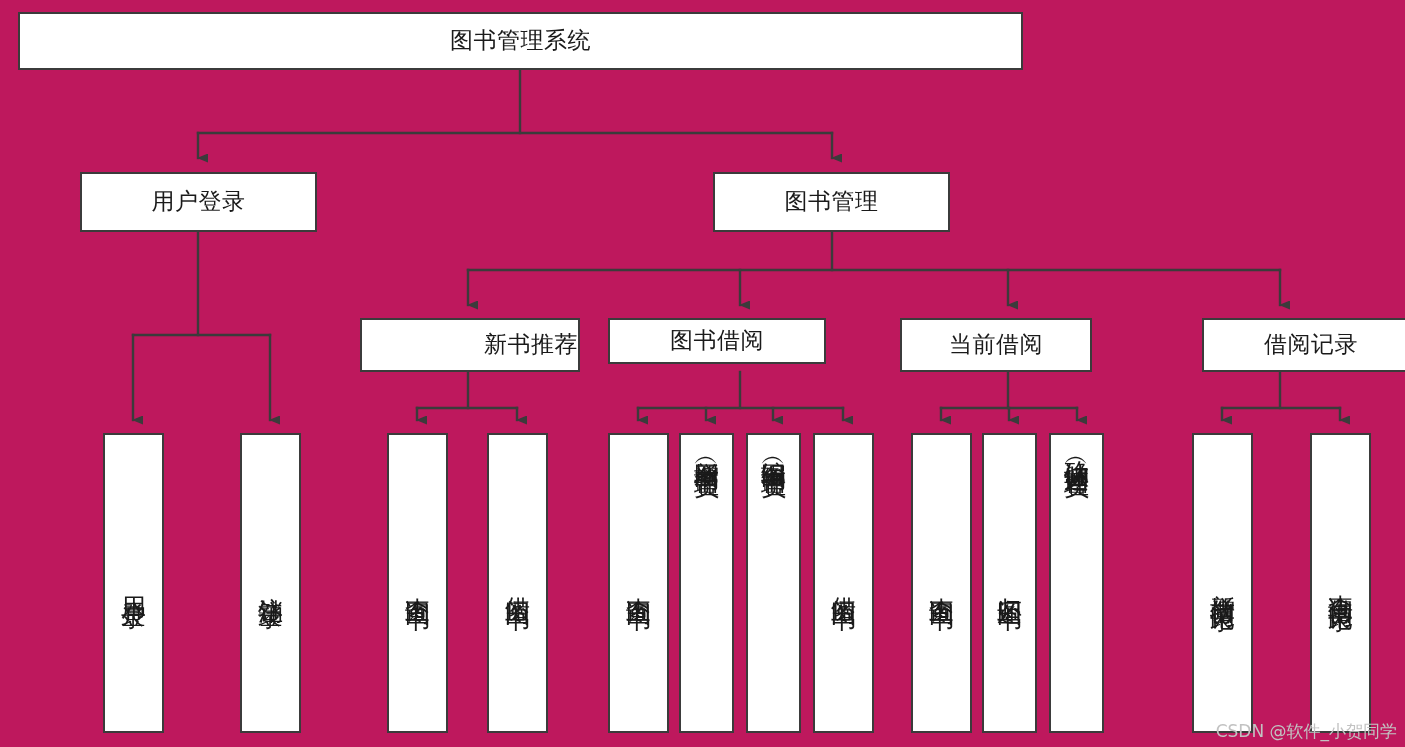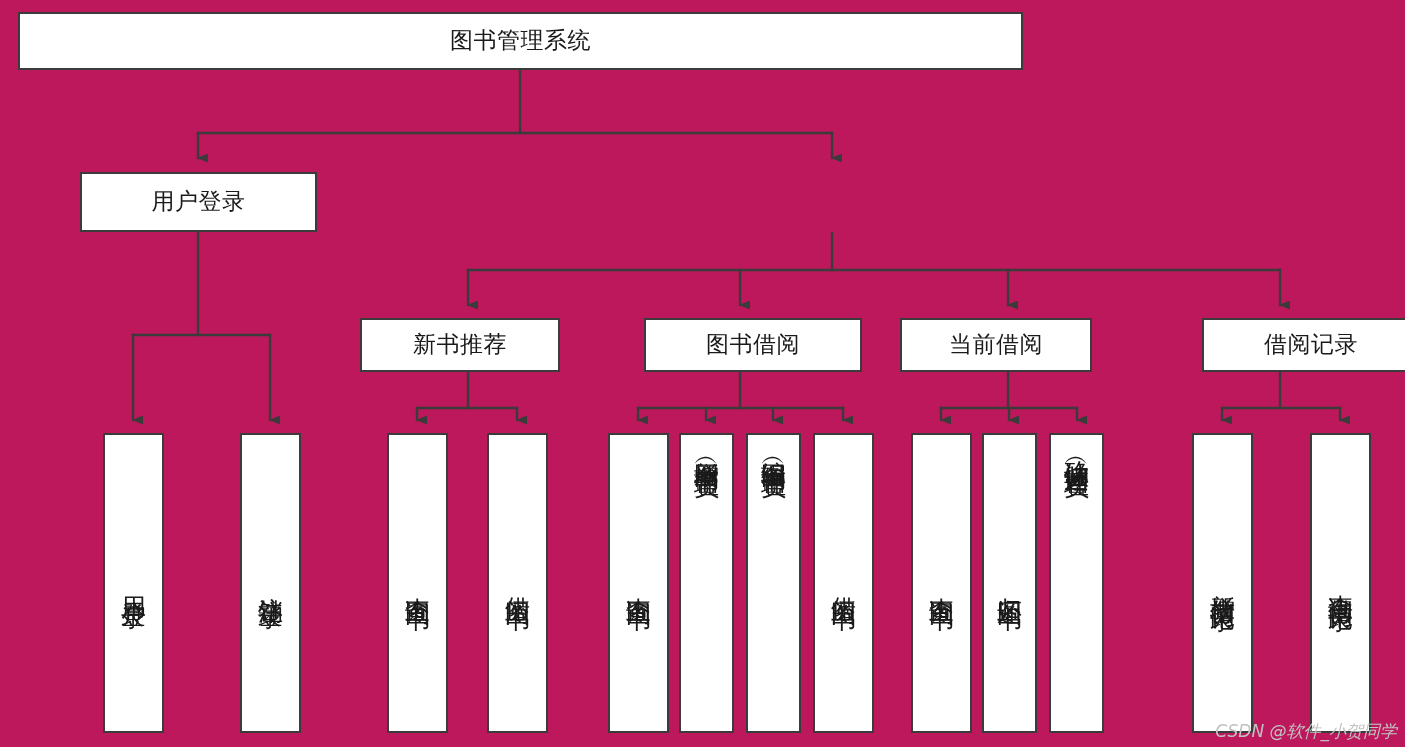--- a/index.html
+++ b/index.html
@@ -77,21 +77,20 @@
   }
   #watermark {
     position: absolute;
     right: 8px;
     bottom: 4px;
     font-size: 17px;
     color: #c2c2c2;
     font-family: "DejaVu Sans", "Liberation Sans", sans-serif;
     white-space: nowrap;
     user-select: none;
-    font-style: italic;
   }
 </style>
 </head>
 <body>
 
 <div id="diagram-root">
 
   <svg class="wires" viewBox="0 0 1405 747">
     <defs>
       <marker id="arrowhead" markerWidth="9" markerHeight="11" refX="4.5" refY="10" orient="auto" markerUnits="userSpaceOnUse">
@@ -143,26 +142,29 @@
   </svg>
 
   <div class="node horiz root" style="left:18px; top:12px; width:1005px; height:58px;">
     <span class="label">图书管理系统</span>
   </div>
 
   <div class="node horiz" style="left:80px; top:172px; width:237px; height:60px;">
     <span class="label">用户登录</span>
   </div>
 
-
-  <div class="node horiz" style="left:360px; top:318px; width:200px; height:54px;">
+  <div class="node horiz" style="left:713px; top:172px; width:237px; height:60px;">
+    <span class="label">图书管理</span>
+  </div>
+
+  <div class="node horiz" style="left:360px; top:318px; width:220px; height:54px;justify-content:flex-end;">
     <span class="label">新书推荐</span>
   </div>
 
-  <div class="node horiz" style="left:644px; top:318px; width:218px; height:54px;">
+  <div class="node horiz" style="left:608px; top:318px; width:218px; height:46px;">
     <span class="label">图书借阅</span>
   </div>
 
   <div class="node horiz" style="left:900px; top:318px; width:192px; height:54px;">
     <span class="label">当前借阅</span>
   </div>
 
   <div class="node horiz" style="left:1202px; top:318px; width:218px; height:54px;">
     <span class="label">借阅记录</span>
   </div>

